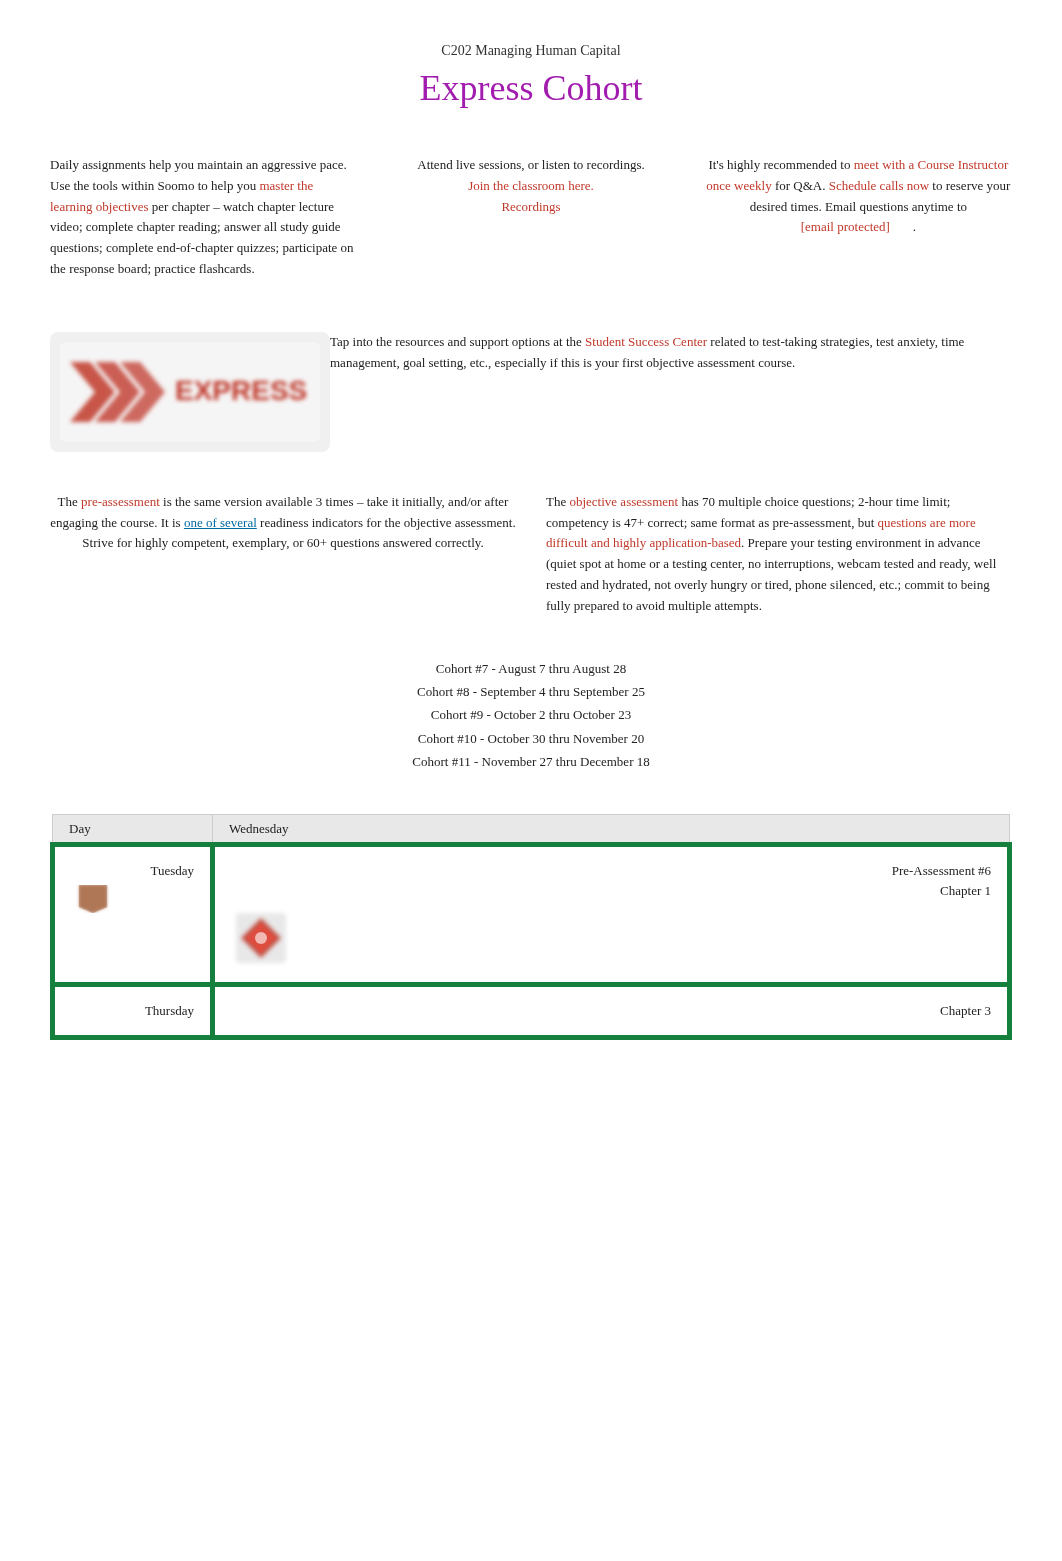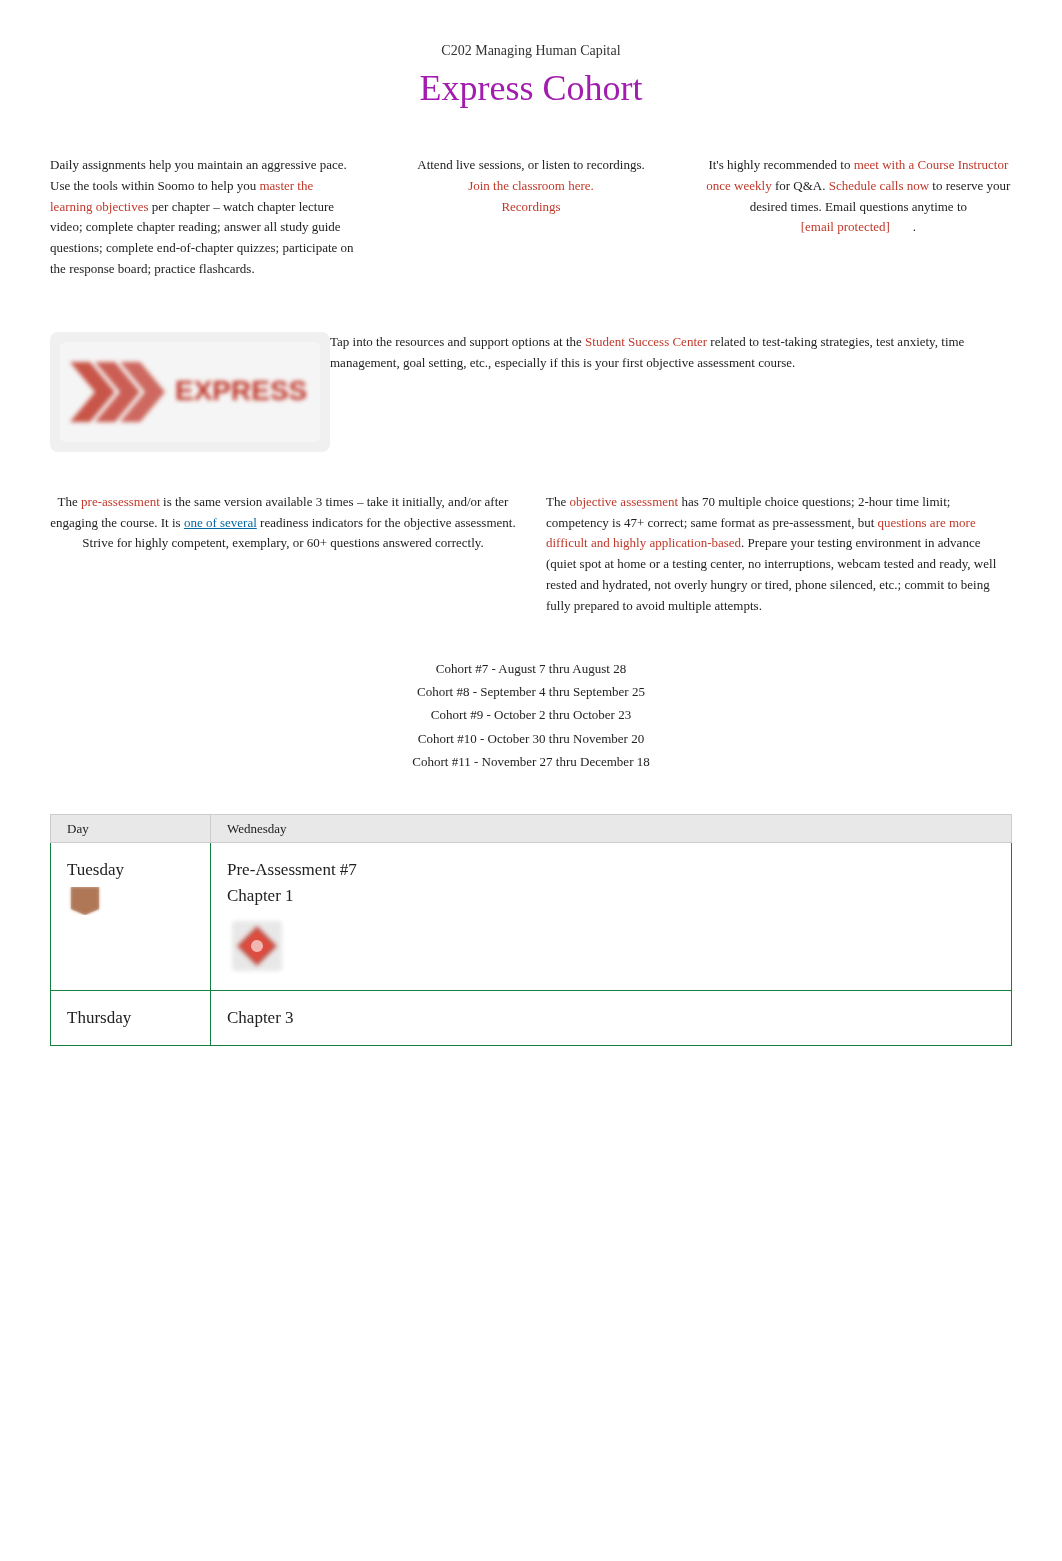--- a/index.html
+++ b/index.html
@@ -113,22 +113,23 @@
       background: #e8e8e8;
       text-align: left;
       padding: 4px 16px;
       font-weight: normal;
       font-size: 13px;
       border: 1px solid #ccc;
     }
     .schedule-table td {
       padding: 14px 16px;
       vertical-align: top;
-      font-size: 17px;
-      border: 1px solid #15803d;
+      font-size: 13px;
+      border: 5px solid #15803d;
+      text-align: right;
     }
     .schedule-table tr td:first-child {
       width: 160px;
     }
     .assignment-icon {
       width: 60px;
       height: 60px;
       margin-top: 8px;
       display: flex;
       align-items: center;
@@ -237,21 +238,21 @@
                 <filter id="blur2">
                     <feGaussianBlur stdDeviation="1.5"></feGaussianBlur>
                   </filter>
               </defs>
               <path d="M4 0 L32 0 L32 22 L18 28 L4 22 Z" fill="#8B4513" opacity="0.6" filter="url(#blur2)"></path>
               <path d="M4 0 L32 0 L32 22 L18 28 L4 22 Z" fill="#a0522d" opacity="0.4"></path>
             </svg>
           </div>
         </td>
         <td>
-          <div>Pre-Assessment #7</div>
+          <div>Pre-Assessment #6</div>
           <div>Chapter 1</div>
 
           <div class="assignment-icon">
             <svg viewBox="0 0 60 60" xmlns="http://www.w3.org/2000/svg">
               <defs>
                 <filter id="blur3">
                     <feGaussianBlur stdDeviation="2"></feGaussianBlur>
                   </filter>
               </defs>
               <rect x="5" y="5" width="50" height="50" rx="4" fill="#e8e8e8" filter="url(#blur3)"></rect>

